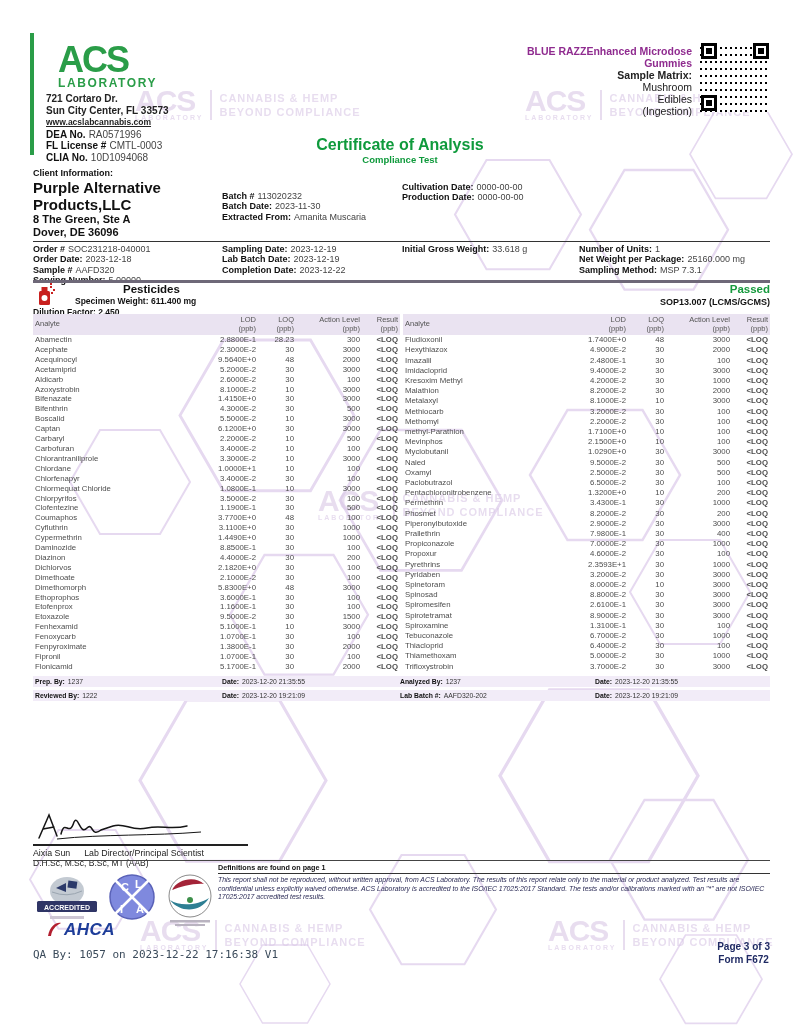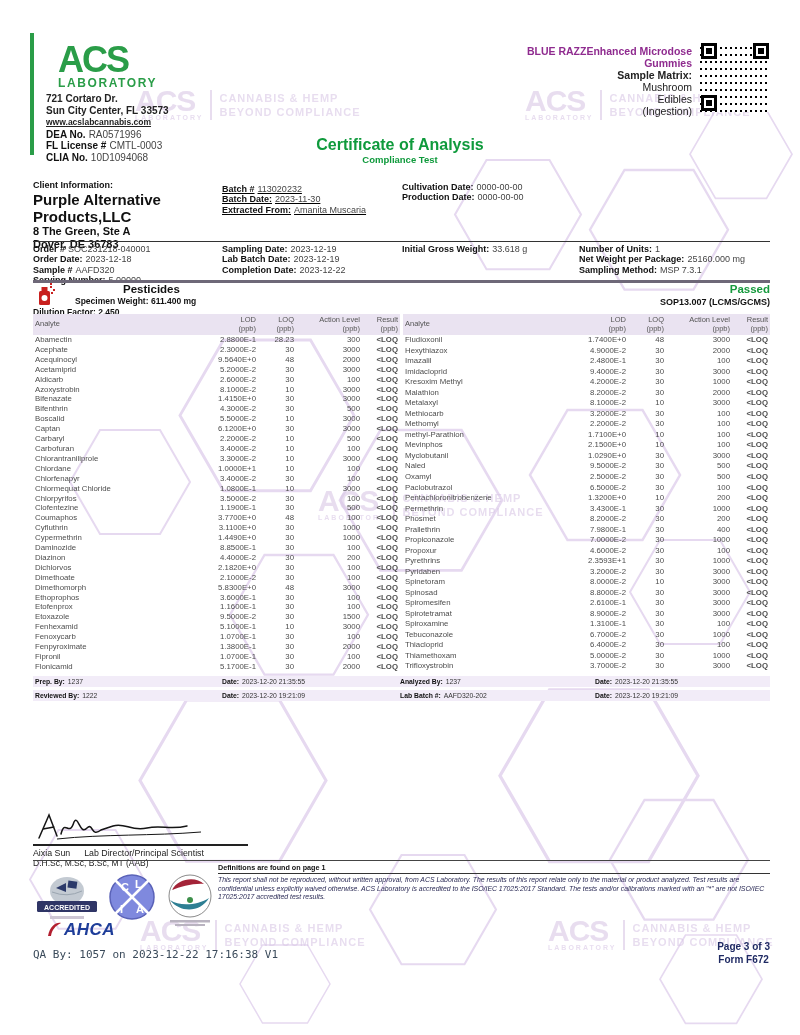--- a/index.html
+++ b/index.html
@@ -38,21 +38,21 @@
   .finder::after { content:""; position:absolute; left:2px; top:2px; width:6px; height:6px; background:#000; }
   .f1 { left:1px; top:1px; } .f2 { right:1px; top:1px; } .f3 { left:1px; bottom:1px; }
 
   .coa-title { position:absolute; left:0; top:136px; width:800px; text-align:center; color:#0f9a3c; }
   .coa-title .t1 { font-size:16px; font-weight:bold; }
   .coa-title .t2 { font-size:9.5px; font-weight:bold; }
 
   
   .band { position:absolute; left:33px; width:737px; font-size:9px; line-height:10.3px; }
   .client-band { top:168px; height:72px; }
-  .cb-col { position:absolute; top:12px; }
+  .cb-col { position:absolute; top:0; }
   .client-name { font-size:15px; font-weight:bold; line-height:17px; color:#111; }
   .client-addr { font-size:11px; font-weight:bold; line-height:13px; color:#111; }
   .seclabel { font-size:9px; font-weight:bold; color:#111; margin-bottom:1px; }
 
   .order-band { top:241px; height:39px; border-top:1.5px solid #333; padding-top:2.5px; }
   .thickline { position:absolute; left:33px; top:280px; width:737px; height:3px; background:#6e6878; }
 
   
   .sec-head { position:absolute; left:33px; top:283px; width:737px; }
   .sec-title { position:absolute; left:42px; top:0; font-size:11.5px; font-weight:bold; color:#111;padding-left:48px; }
@@ -212,23 +212,23 @@
     <div class="t1">Certificate of Analysis</div>
     <div class="t2">Compliance Test</div>
   </div>
 
   <div class="band client-band">
     <div class="cb-col" style="left:0;">
       <div class="seclabel">Client Information:</div>
       <div class="client-name">Purple Alternative</div>
       <div class="client-name">Products,LLC</div>
       <div class="client-addr">8 The Green, Ste A</div>
-      <div class="client-addr">Dover, DE 36783</div>
+      <div class="client-addr">Dover, DE 36096</div>
     </div>
-    <div class="cb-col" style="left:189px; top:16px;text-decoration:underline;">
+    <div class="cb-col" style="left:189px; top:23px;">
       <div class="pair"><b>Batch #</b><span>113020232</span></div>
       <div class="pair"><b>Batch Date:</b><span>2023-11-30</span></div>
       <div class="pair"><b>Extracted From:</b><span>Amanita Muscaria</span></div>
     </div>
     <div class="cb-col" style="left:369px; top:14px;">
       <div class="pair"><b>Cultivation Date:</b><span>0000-00-00</span></div>
       <div class="pair"><b>Production Date:</b><span>0000-00-00</span></div>
     </div>
   </div>
 
@@ -747,20 +747,27 @@
     </tr>
 
     <tr>
       <td class="c-an">Phosmet</td>
       <td class="c-n">8.2000E-2</td>
       <td class="c-n">30</td>
       <td class="c-n">200</td>
       <td class="c-res">&lt;LOQ</td>
     </tr>
 
+    <tr>
+      <td class="c-an">Piperonylbutoxide</td>
+      <td class="c-n">2.9000E-2</td>
+      <td class="c-n">30</td>
+      <td class="c-n">3000</td>
+      <td class="c-res">&lt;LOQ</td>
+    </tr>
 
     <tr>
       <td class="c-an">Prallethrin</td>
       <td class="c-n">7.9800E-1</td>
       <td class="c-n">30</td>
       <td class="c-n">400</td>
       <td class="c-res">&lt;LOQ</td>
     </tr>
 
     <tr>

